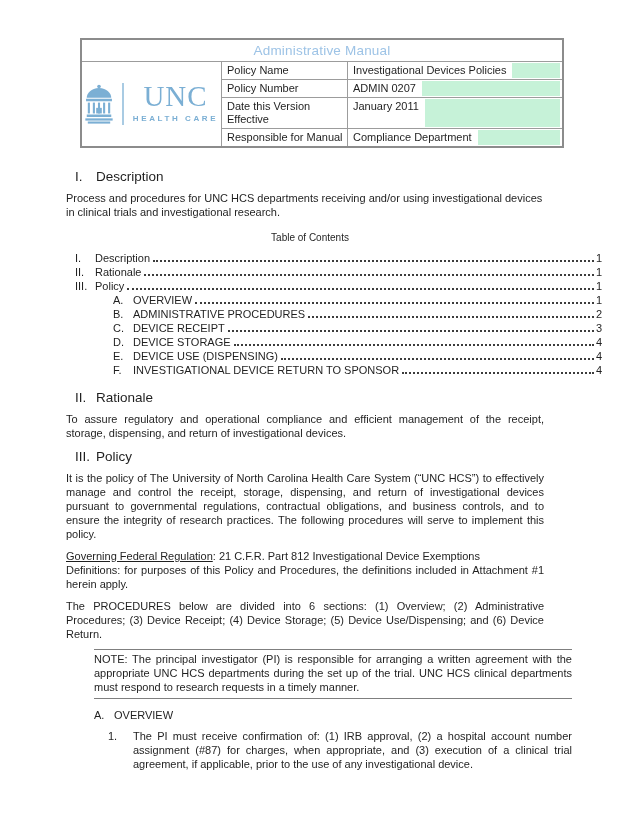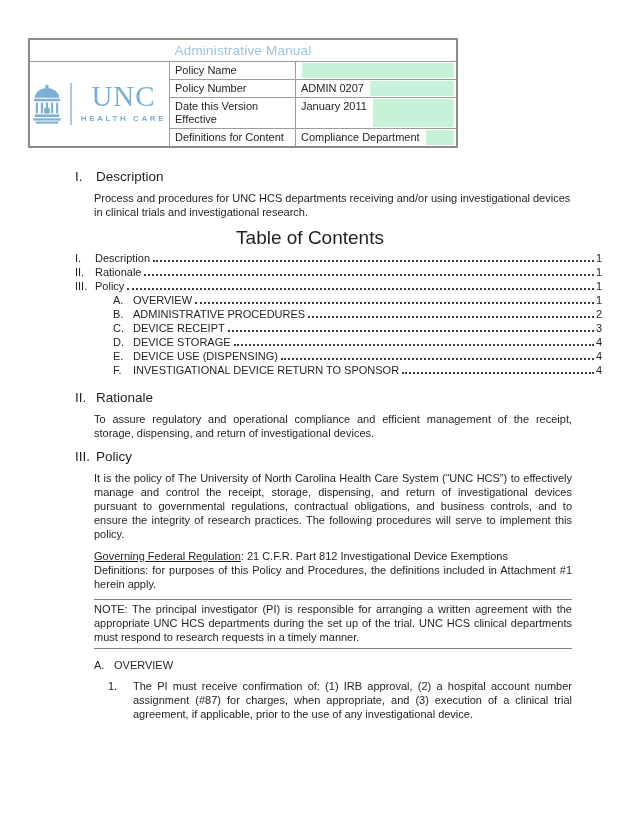--- a/index.html
+++ b/index.html
@@ -13,21 +13,21 @@
   }
   *{box-sizing:border-box;margin:0;padding:0;}
   html,body{background:#ffffff;}
   body{width:640px;}
   .page{
     width:640px;height:828px;background:#ffffff;position:relative;overflow:hidden;
     font-family:"Liberation Sans",sans-serif;color:var(--text);font-size:11px;line-height:14px;
   }
   
   .htable{
-    margin:38px 0 0 28px;width:430px;border:2px solid var(--table_border);
+    margin:38px 0 0 80px;width:484px;border:2px solid var(--table_border);
   }
   .htable-title{
     height:22px;border-bottom:1px solid var(--inner_border);
     text-align:center;color:var(--accent);font-size:13.5px;line-height:21px;letter-spacing:.2px;
   }
   .htable-body{display:flex;}
   .logo-cell{
     flex:0 0 140px;border-right:1px solid var(--inner_border);
     display:flex;align-items:center;justify-content:center;gap:9px;padding:4px 2px;
   }
@@ -49,25 +49,25 @@
   .hlabel{
     flex:0 0 126px;border-right:1px solid var(--inner_border);
     padding:2px 4px 2px 5px;line-height:13px;
   }
   .hvalue{flex:1;display:flex;align-items:stretch;padding:1px 2px;}
   .vtext{align-self:flex-start;white-space:nowrap;padding:1px 2px 1px 3px;line-height:13px;}
   .hfill{flex:1;background:var(--highlight);margin-left:4px;min-height:13px;}
   
   .h1{display:flex;font-size:13.5px;line-height:16px;margin-left:75px;}
   .h1 .num{flex:0 0 21px;}
-  .para{margin-left:94px;width:478px;}
+  .para{margin-left:66px;width:478px;}
   .just{text-align:justify;}
   .h-desc{margin-top:21px;}
   .p-desc{margin-top:6px;}
-  .toc-title{margin:11px 0 0 75px;width:470px;text-align:center;font-size:19px;line-height:16px;}
+  .toc-title{margin:11px 0 0 75px;width:470px;text-align:center;font-size:10px;line-height:16px;}
   .toc{margin:5px 0 0 75px;width:527px;}
   .toc-row{display:flex;align-items:flex-end;line-height:14px;}
   .toc-num{flex:0 0 20px;}
   .toc-row.lvl2{padding-left:38px;}
   .toc-label{white-space:nowrap;}
   .toc-dots{flex:1;border-bottom:2px dotted #3c3c3c;margin:0 2px 3px 3px;}
   .toc-page{flex:0 0 auto;}
   .h-rat{margin-top:13px;}
   .p-rat{margin-top:6px;}
   .h-pol{margin-top:9px;}
@@ -114,39 +114,40 @@
         <span class="logo-divider"></span>
         <span class="logo-text">
           <span class="logo-org">UNC</span>
           <span class="logo-tagline">HEALTH CARE</span>
         </span>
       </div>
       <div class="hrows">
         <div class="hrow">
           <div class="hlabel">Policy Name</div>
           <div class="hvalue">
+            <span class="vtext">Investigational Devices Policies</span>
             <span class="hfill"></span>
           </div>
         </div>
         <div class="hrow">
           <div class="hlabel">Policy Number</div>
           <div class="hvalue">
             <span class="vtext">ADMIN 0207</span>
             <span class="hfill"></span>
           </div>
         </div>
         <div class="hrow">
           <div class="hlabel">Date this Version Effective</div>
           <div class="hvalue">
             <span class="vtext">January 2011</span>
             <span class="hfill"></span>
           </div>
         </div>
         <div class="hrow">
-          <div class="hlabel">Definitions for Content</div>
+          <div class="hlabel">Responsible for Manual</div>
           <div class="hvalue">
             <span class="vtext">Compliance Department</span>
             <span class="hfill"></span>
           </div>
         </div>
       </div>
     </div>
   </div>
 
   <div class="h1 h-desc">
@@ -224,20 +225,21 @@
     <span>Policy</span>
   </div>
   <div class="para just p-pol1">It is the policy of The University of North Carolina Health Care System (“UNC HCS”) to effectively manage and control the receipt, storage, dispensing, and return of investigational devices pursuant to governmental regulations, contractual obligations, and business controls, and to ensure the integrity of research practices.  The following procedures will serve to implement this policy.</div>
 
   <div class="para just p-reg">
     <span class="u">Governing Federal Regulation</span><span>:  21 C.F.R. Part 812 Investigational Device Exemptions</span>
     <br>
     <span>Definitions:  for purposes of this Policy and Procedures, the definitions included in Attachment #1 herein apply.</span>
   </div>
 
+  <div class="para just p-proc">The PROCEDURES below are divided into 6 sections: (1) Overview; (2) Administrative Procedures; (3) Device Receipt; (4) Device Storage; (5) Device Use/Dispensing; and (6) Device Return.</div>
 
   <div class="note">NOTE: The principal investigator (PI) is responsible for arranging a written agreement with the appropriate UNC HCS departments during the set up of the trial.  UNC HCS clinical departments must respond to research requests in a timely manner.</div>
 
   <div class="h2">
     <span class="num">A.</span>
     <span>OVERVIEW</span>
   </div>
 
   <div class="li">
     <span class="li-num">1.</span>

